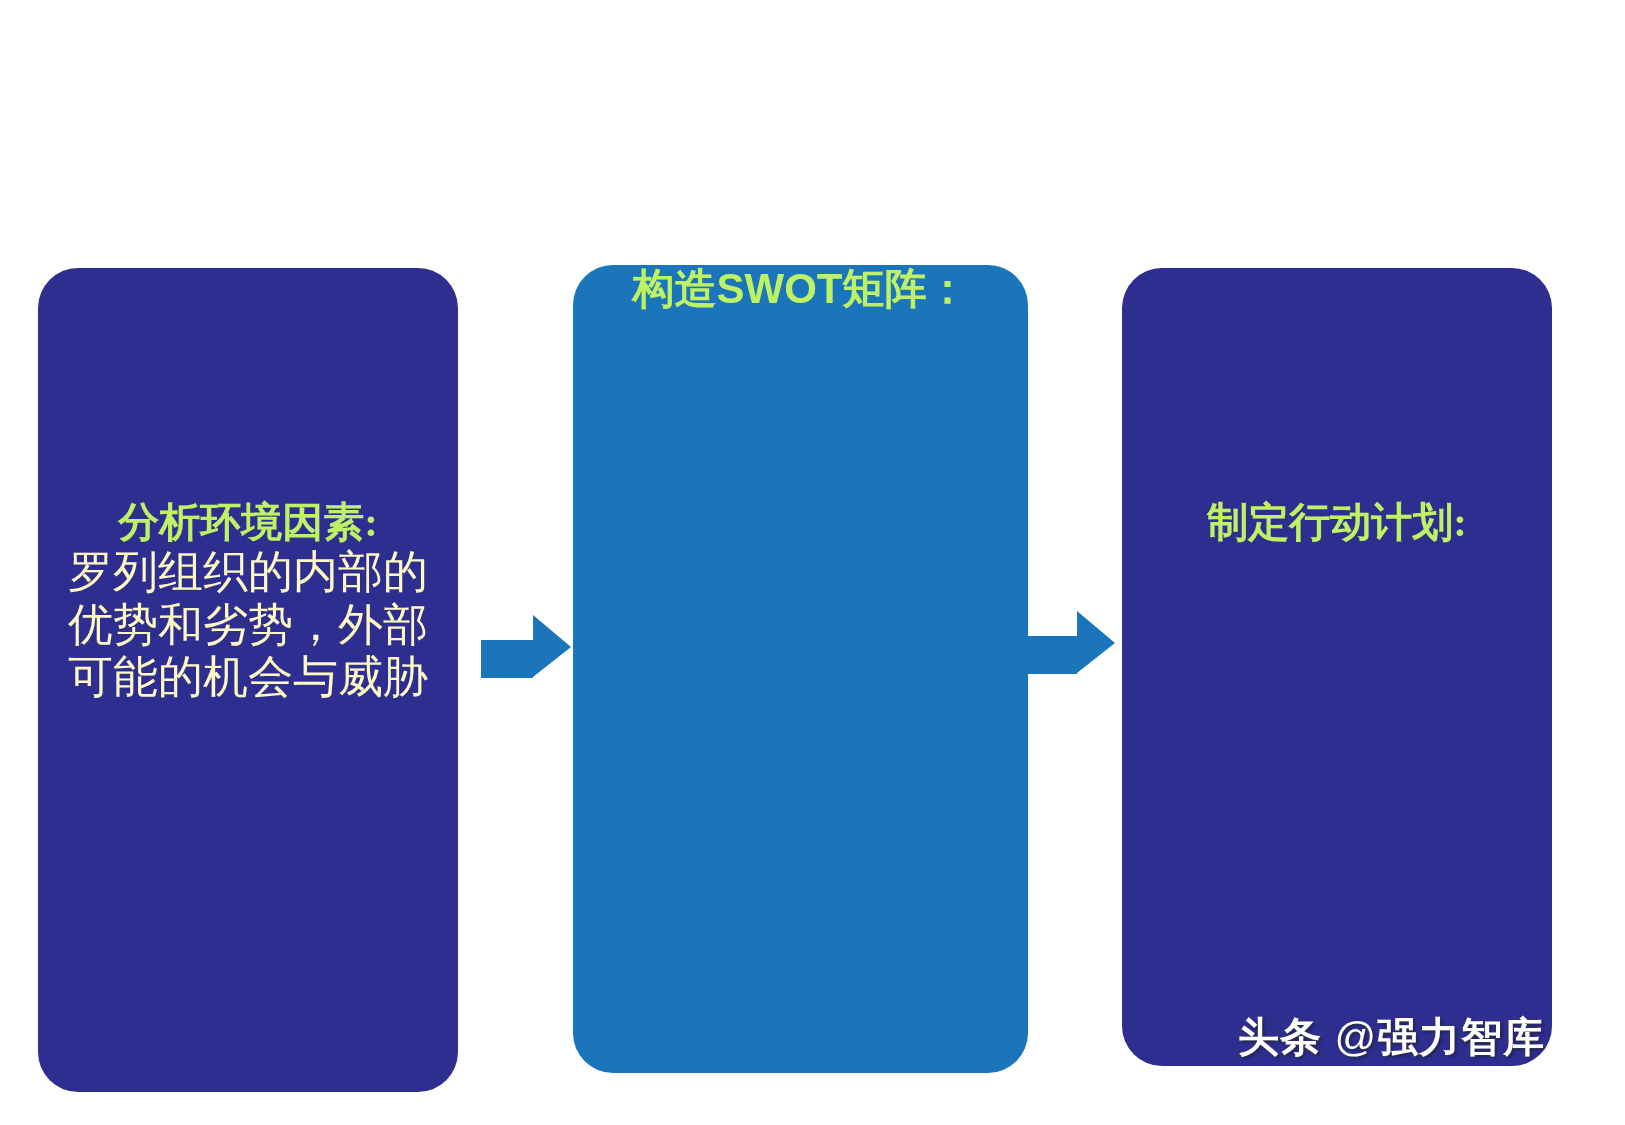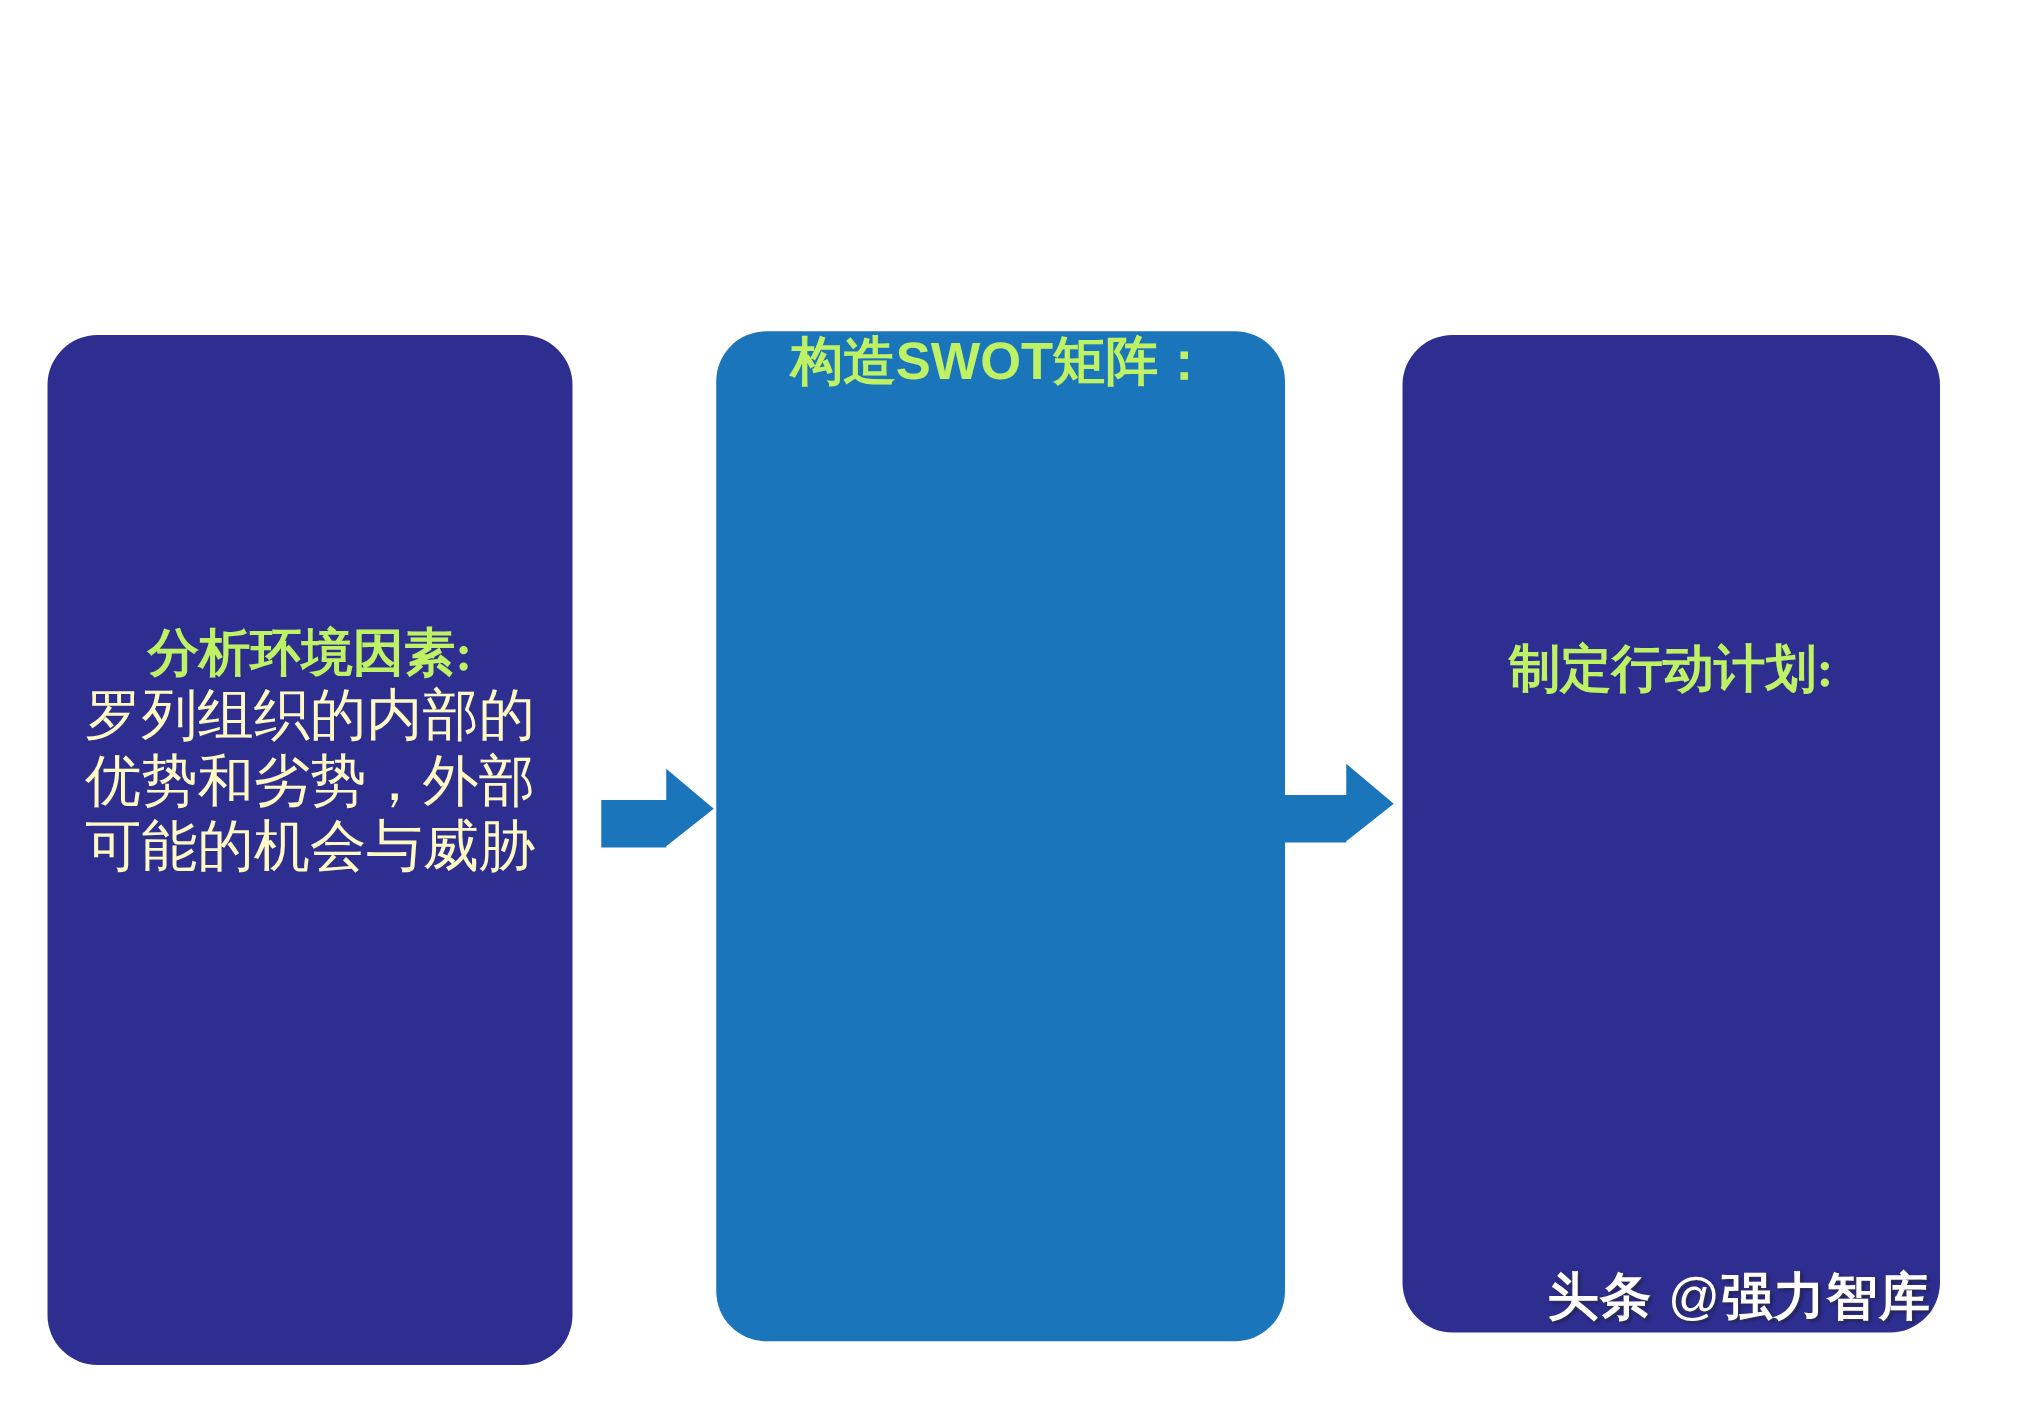--- a/index.html
+++ b/index.html
@@ -85,21 +85,21 @@
   #box-2 .step-body  { font-size: 45px; line-height: 1.17; }
 
   
   #box-3 {
     left: 1122px;
     top: 268px;
     width: 430px;
     height: 798px;
     background: #2d2e8f;
   }
-  #box-3 .step-inner { padding-top: 232px; margin-top: 13px; }
+  #box-3 .step-inner { padding-top: 232px; }
   #box-3 .step-title { font-size: 41px; }
   #box-3 .step-body  { font-size: 44px; line-height: 1.17; }
 
   .bold-latin { font-family: "Liberation Sans", sans-serif; font-weight: bold; }
 
   
   .arrow {
     position: absolute;
     width: 96px;
     height: 72px;

